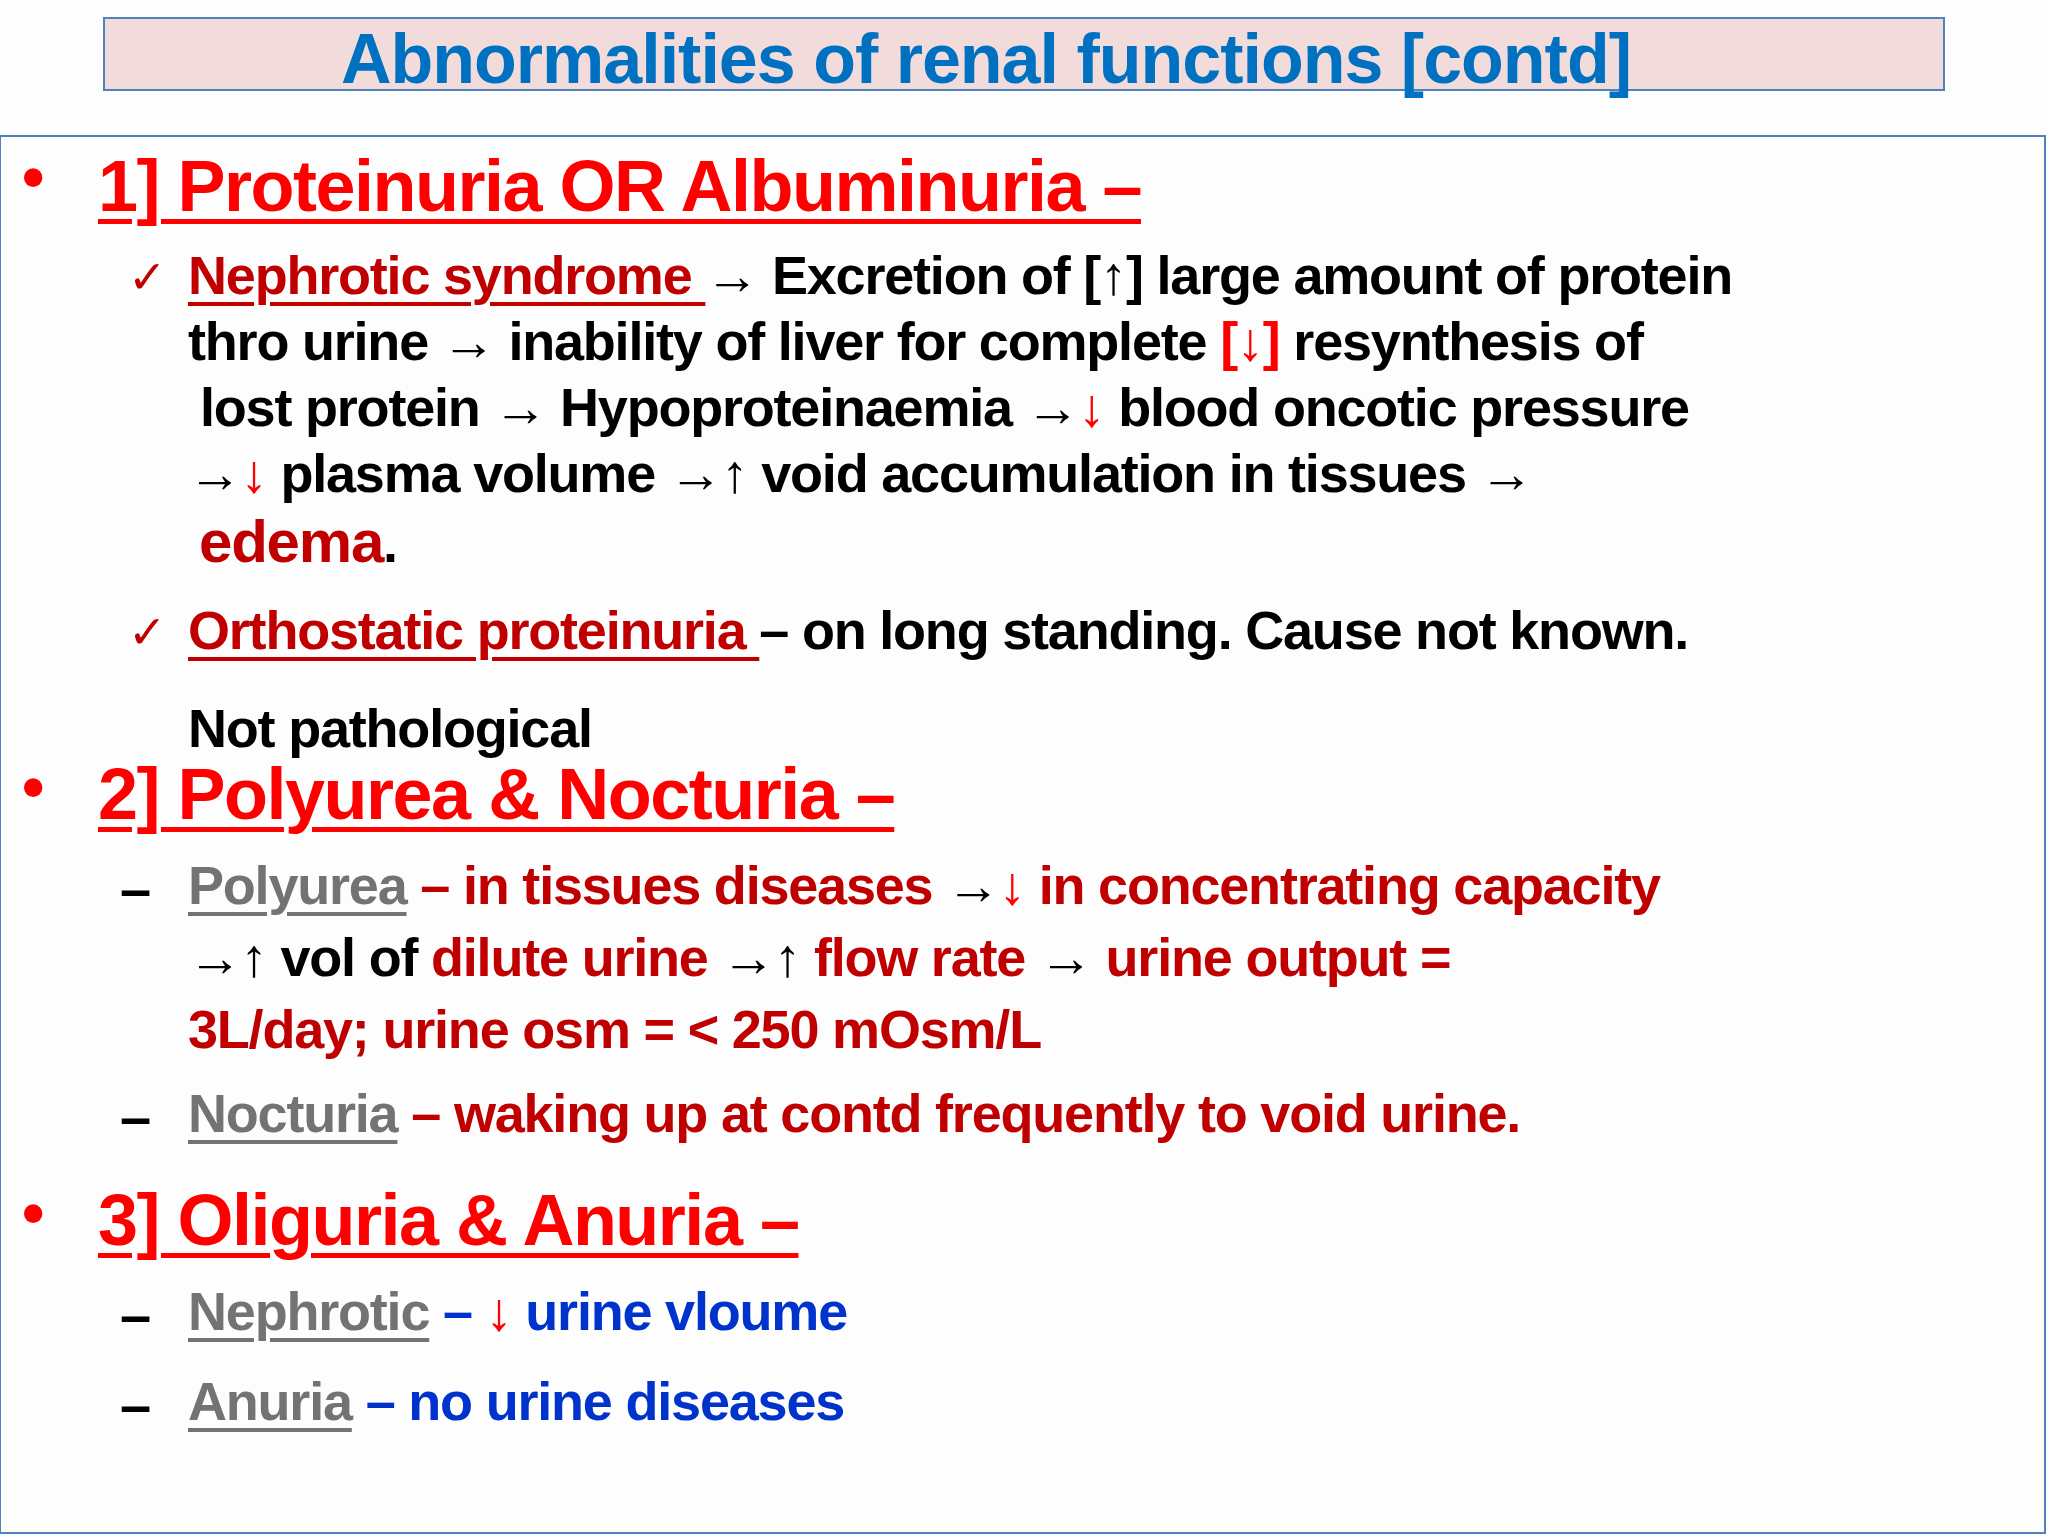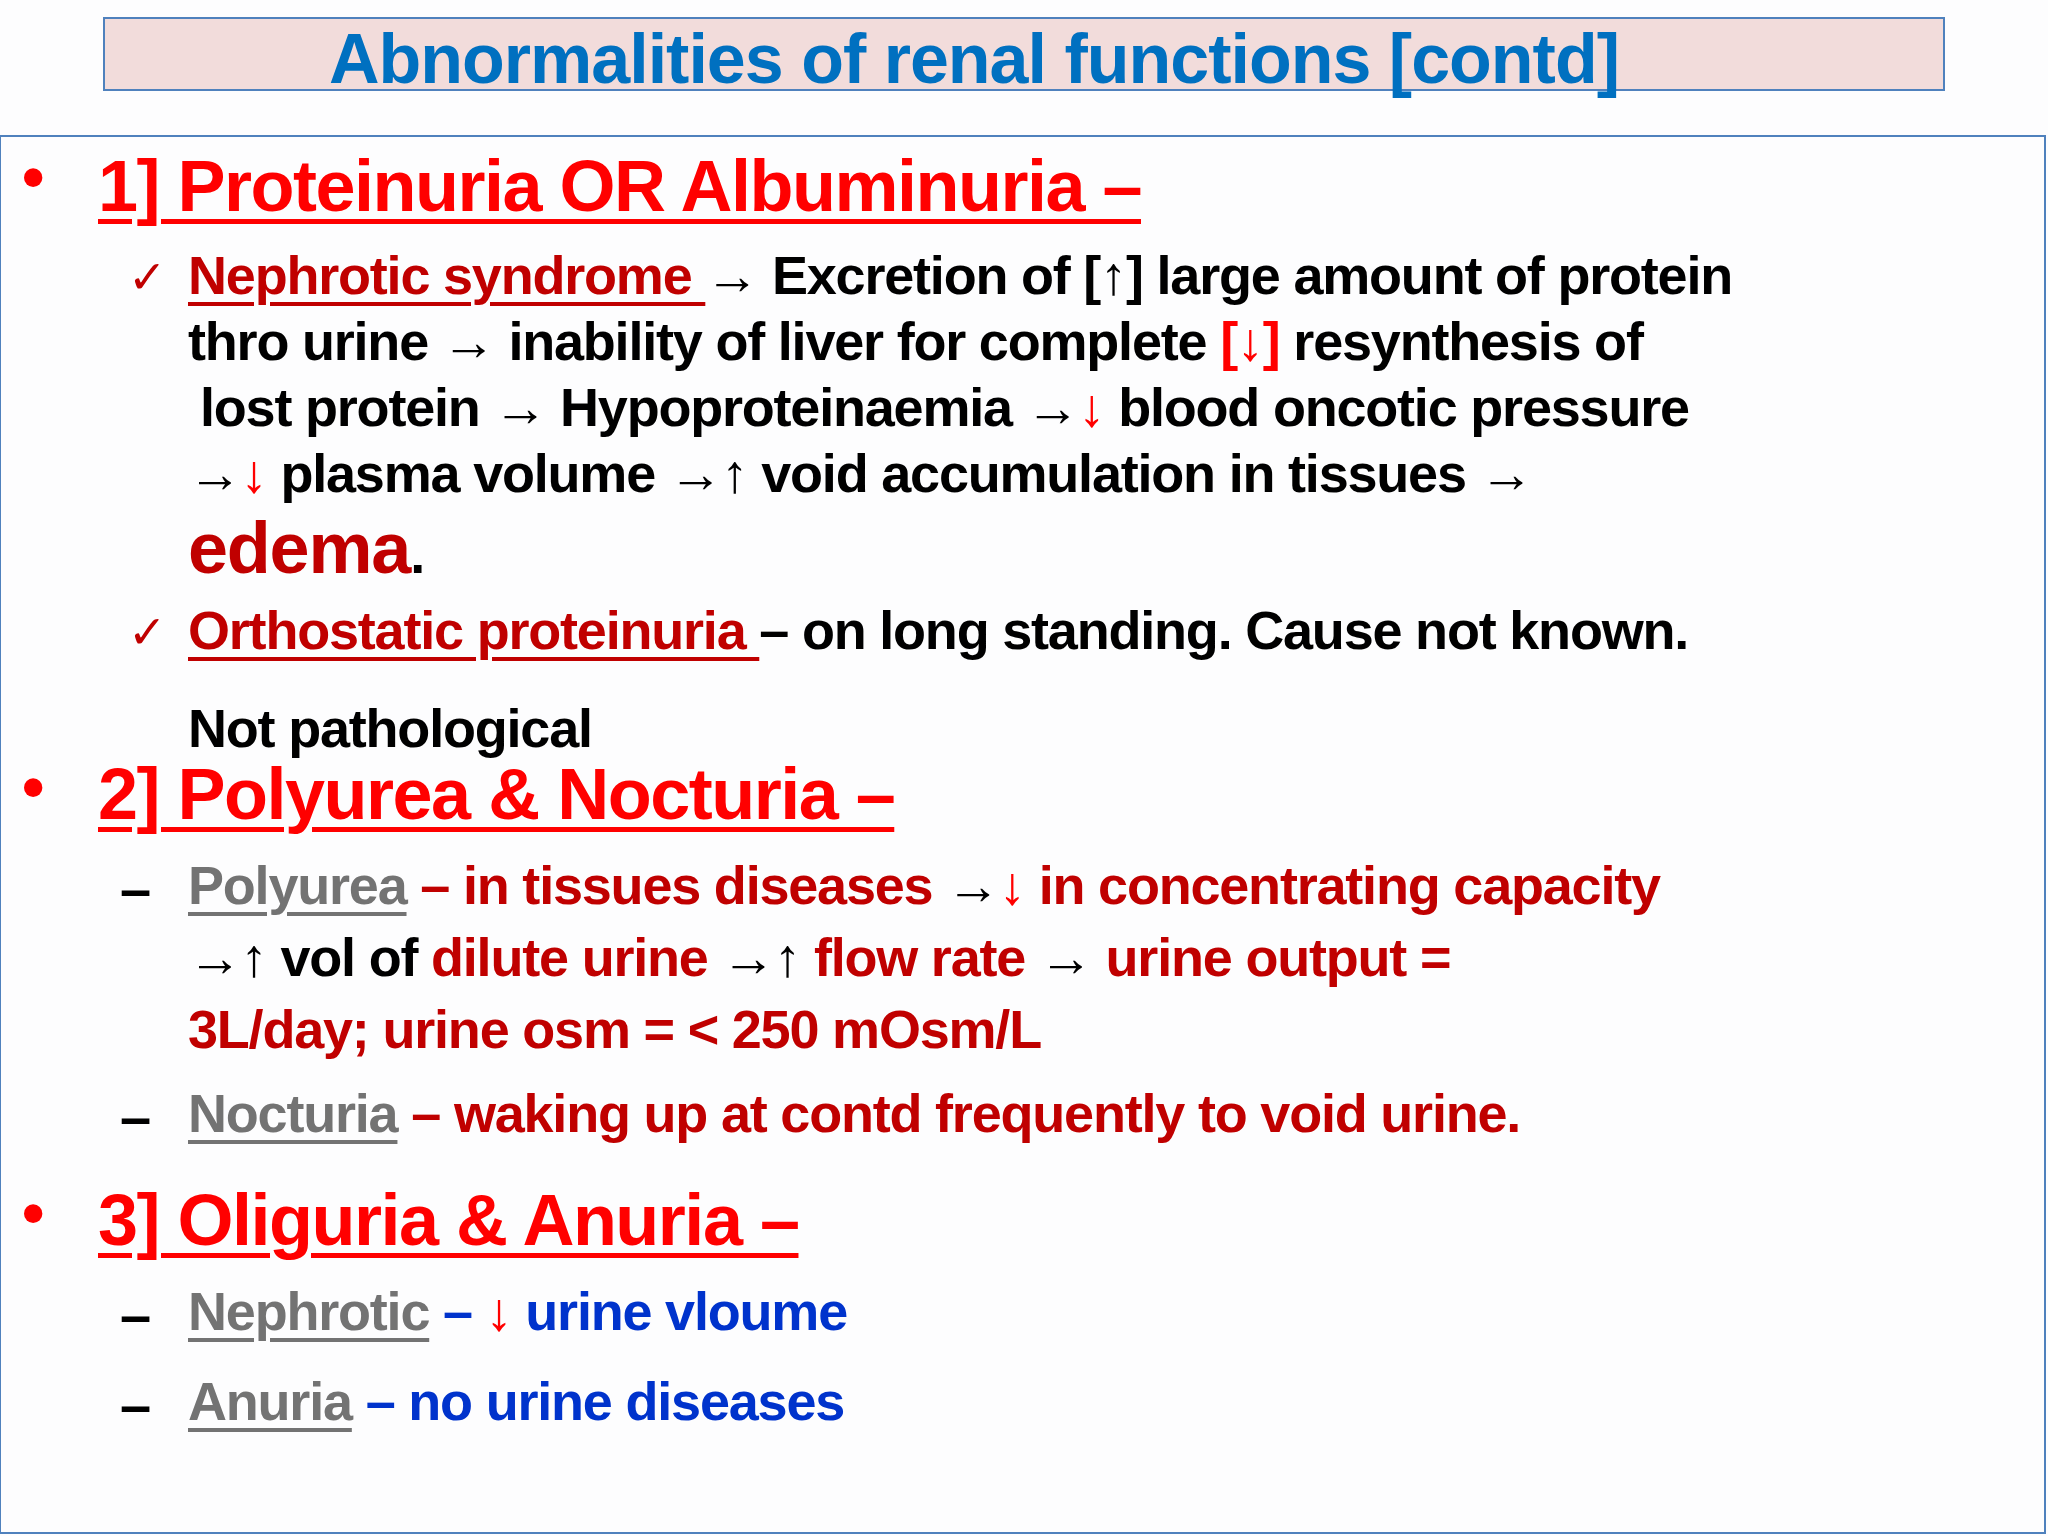--- a/index.html
+++ b/index.html
@@ -16,21 +16,21 @@
   .title-box {
     position: absolute;
     left: 103px; top: 17px;
     width: 1842px; height: 74px;
     background: #f2dcdb;
     border: 2px solid #4f81bd;
     box-sizing: border-box;
   }
   .title-text {
     position: absolute;
-    left: 0; top: 14px;
+    left: 12px; top: 14px;
     width: 1948px;
     text-align: center;
     color: #0070c0;
     font-size: 70px;
     letter-spacing: -1px;
     line-height: 90px;
     white-space: nowrap;
   }
   .content-box {
     position: absolute;
@@ -71,21 +71,21 @@
   .dash {
     position: absolute;
     font-size: 56px;
     color: #000;
   }
   .red { color: #ff0000; }
   .dred { color: #c00000; }
   .blue { color: #0033cc; }
   .black { color: #737373; }
   .ul { text-decoration: underline; text-decoration-thickness: 4px; text-underline-offset: 8px; }
-  .big { font-size: 72px; }
+  .big { font-size: 60px; margin-left: 11px; }
   .arr { font-weight: normal; }
 </style>
 </head>
 <body>
 
 <div class="title-box"></div>
 <div class="title-text">Abnormalities of renal functions [contd]</div>
 
 <div class="content-box"></div>
 

